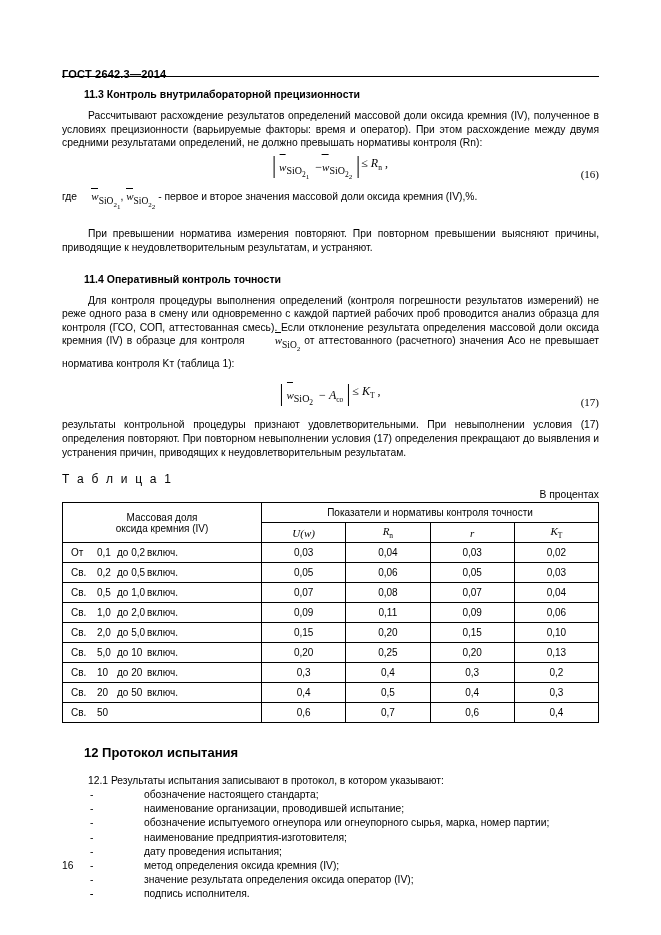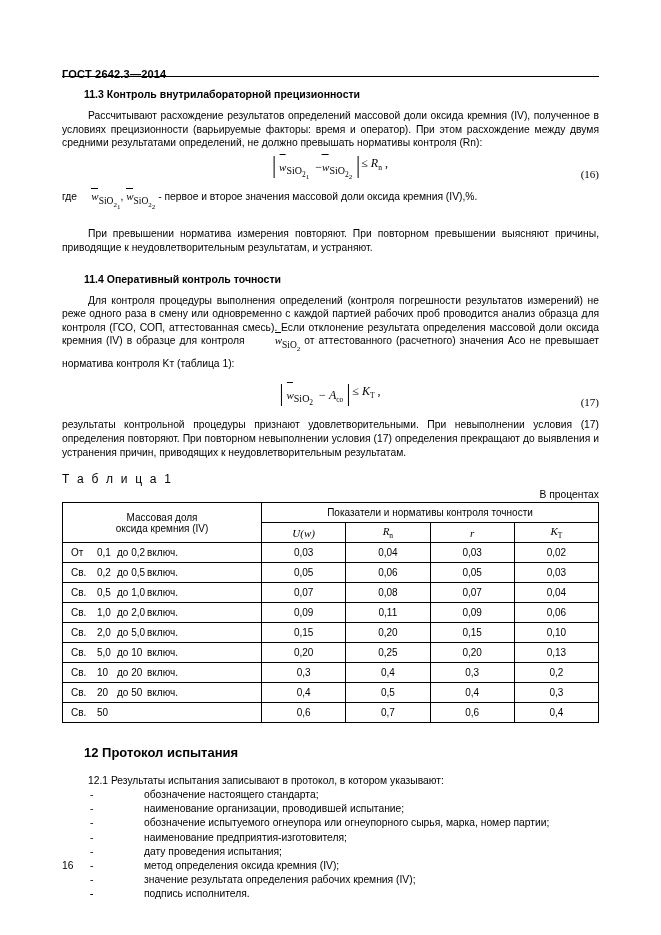--- a/index.html
+++ b/index.html
@@ -366,21 +366,21 @@
 
     <p class="body indent">12.1 Результаты испытания записывают в протокол, в котором указывают:</p>
 
     <ul class="dashlist">
         <li><span class="dash">-</span><span>обозначение настоящего стандарта;</span></li>
         <li><span class="dash">-</span><span>наименование организации, проводившей испытание;</span></li>
         <li><span class="dash">-</span><span>обозначение испытуемого огнеупора или огнеупорного сырья, марка, номер партии;</span></li>
         <li><span class="dash">-</span><span>наименование предприятия-изготовителя;</span></li>
         <li><span class="dash">-</span><span>дату проведения испытания;</span></li>
         <li><span class="dash">-</span><span>метод определения оксида кремния (IV);</span></li>
-        <li><span class="dash">-</span><span>значение результата определения рабочих кремния (IV);</span></li>
+        <li><span class="dash">-</span><span>значение результата определения оксида оператор (IV);</span></li>
         <li><span class="dash">-</span></li>
         <li><span class="dash">-</span><span>подпись исполнителя.</span></li>
       </ul>
 
     <div class="gap-m"></div>
 
   </div>
 
   <div class="pageno">16</div>
 

